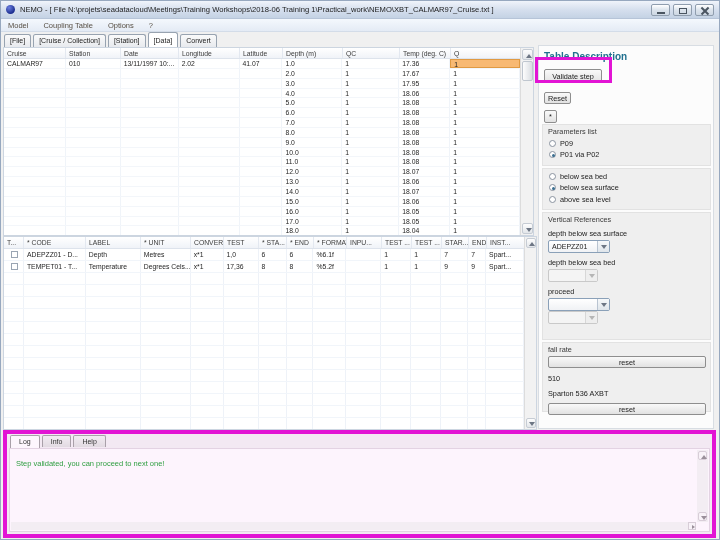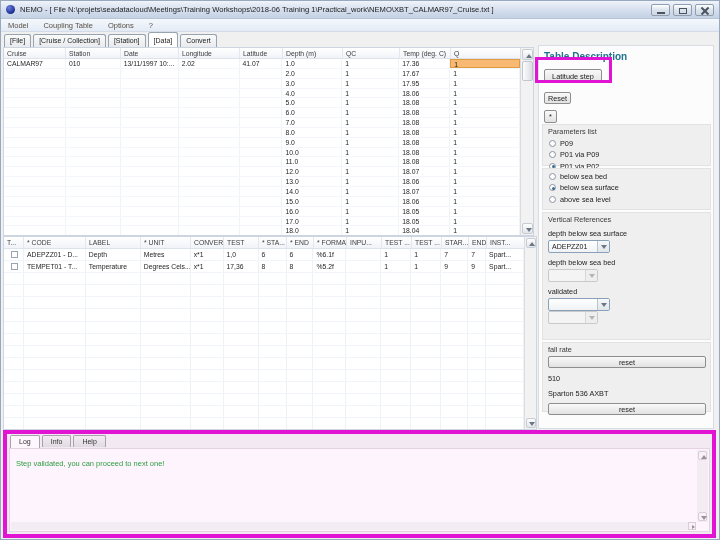--- a/index.html
+++ b/index.html
@@ -677,34 +677,30 @@
           <span class="tri-up" style="left:2px;top:3px;"></span>
         </div>
       <div class="sb-btn sb-down" style="width:10px;height:10px;">
           <span class="tri-down" style="left:2px;top:3px;"></span>
         </div>
     </div>
   </div>
 
   <div class="right-panel">
     <div class="panel-title">Table Description</div>
-    <div class="btn btn-validate">Latitude step</div>
+    <div class="btn btn-validate">Validate step</div>
     <div class="btn btn-reset">Reset</div>
     <div class="btn btn-ast">*</div>
 
     <div class="group" style="top:78px; height:42px;">
       <div class="group-label">Parameters list</div>
       <div id="params-radios">
           <div class="radio-row">
             <span class="radio"></span>
             <span class="radio-label">P09</span>
-          </div>
-          <div class="radio-row">
-            <span class="radio"></span>
-            <span class="radio-label">P01 via P09</span>
           </div>
           <div class="radio-row">
             <span class="radio checked"></span>
             <span class="radio-label">P01 via P02</span>
           </div>
         </div>
     </div>
 
     <div class="group" style="top:122px; height:42px;">
       <div id="measured-radios">
@@ -729,21 +725,21 @@
           <div class="vr-label">depth below sea surface</div>
           <div class="combo" style="width: 62px;">ADEPZZ01<span class="arrow-box">
               <span class="tri-down"></span>
             </span></div>
           <div class="vr-label">depth below sea bed</div>
           <div class="combo disabled" style="width: 50px;">
             <span class="arrow-box">
               <span class="tri-down"></span>
             </span>
           </div>
-          <div class="vr-label">validated</div>
+          <div class="vr-label">proceed</div>
           <div class="combo" style="width: 62px;">
             <span class="arrow-box">
               <span class="tri-down"></span>
             </span>
           </div>
           <div class="combo disabled" style="width: 50px;">
             <span class="arrow-box">
               <span class="tri-down"></span>
             </span>
           </div>

